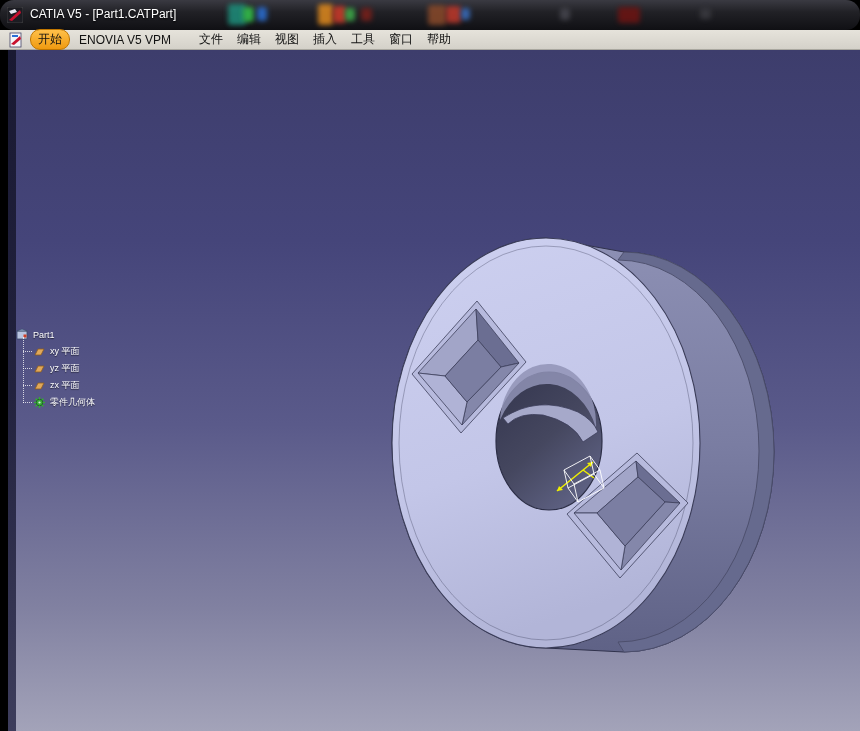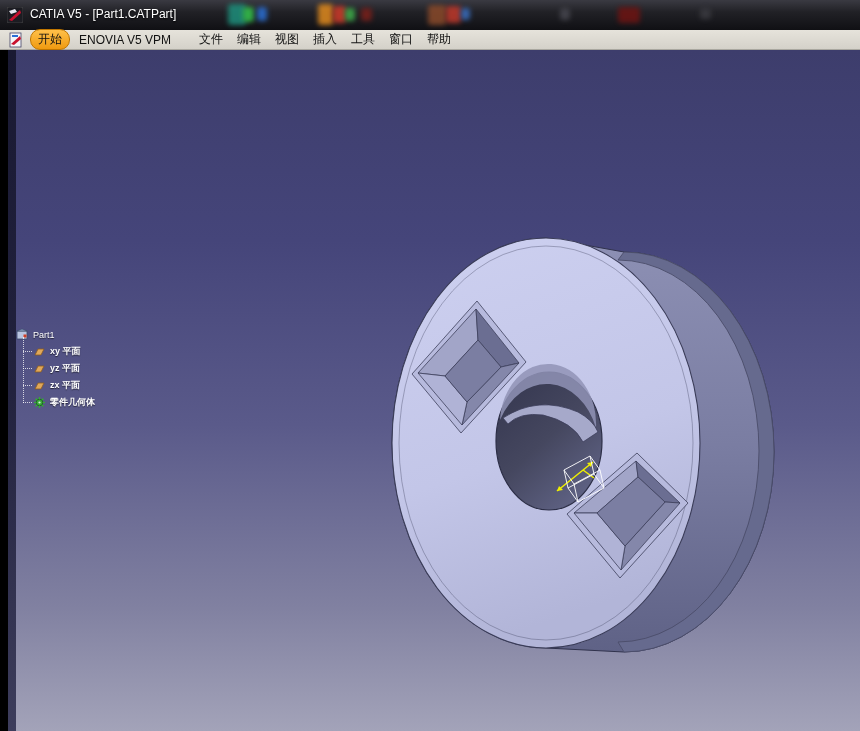--- a/index.html
+++ b/index.html
@@ -2,21 +2,21 @@
 <html><head>
 <meta charset="utf-8">
 <style>
   html,body{margin:0;padding:0;background:#000;}
   *{box-sizing:border-box;font-family:"Liberation Sans",sans-serif;}
   #win{position:relative;width:860px;height:731px;overflow:hidden;background:#000;}
 
   
   #titlebar{position:absolute;left:0;top:0;width:860px;height:30px;
     background:linear-gradient(180deg,#3a3a42 0%,#212126 40%,#101014 100%);
-    overflow:hidden;z-index:30;}
+    overflow:hidden;z-index:30;border-radius:14px;}
   .blob{position:absolute;border-radius:3px;filter:blur(2.5px);opacity:.85;}
   #app-icon{position:absolute;left:7px;top:7px;width:16px;height:16px;z-index:2;}
   #title-text{position:absolute;left:30px;top:7px;color:#fff;font-size:12px;
     text-shadow:0 1px 2px #000;white-space:nowrap;z-index:2;}
 
   
   #menubar{position:absolute;left:0;top:30px;width:860px;height:20px;
     background:linear-gradient(180deg,#e6e3db 0%,#d4d1c9 100%);
     border-bottom:1px solid #a9a79f;display:flex;align-items:center;z-index:30;
     font-size:12px;color:#111;}
@@ -34,21 +34,21 @@
     background:linear-gradient(180deg,#191932 0%,#22223e 50%,#3d3d5c 100%);z-index:5;}
   #model-svg{position:absolute;left:0;top:0;z-index:1;}
 
   
   #tree{position:absolute;left:8px;top:276px;z-index:10;color:#fff;font-size:9px;}
   .tree-row{display:flex;align-items:center;height:17px;white-space:nowrap;cursor:default;}
   .tree-row .ticon{margin-right:4px;flex:0 0 auto;display:inline-flex;}
   .tree-children{position:relative;margin-left:7px;}
   .tree-children:before{content:"";position:absolute;left:0;top:-6px;bottom:8px;
     border-left:1px dotted rgba(255,255,255,.75);}
-  .tree-children .tree-row{padding-left:10px;position:relative;font-weight:bold;}
+  .tree-children .tree-row{padding-left:10px;position:relative;}
   .tree-children .tree-row:before{content:"";position:absolute;left:0;top:8px;width:9px;
     border-top:1px dotted rgba(255,255,255,.75);}
   .tlabel{text-shadow:0 1px 1px rgba(0,0,0,.6);}
 </style>
 </head>
 <body>
 
 <div id="win">
 
   <div id="titlebar">

